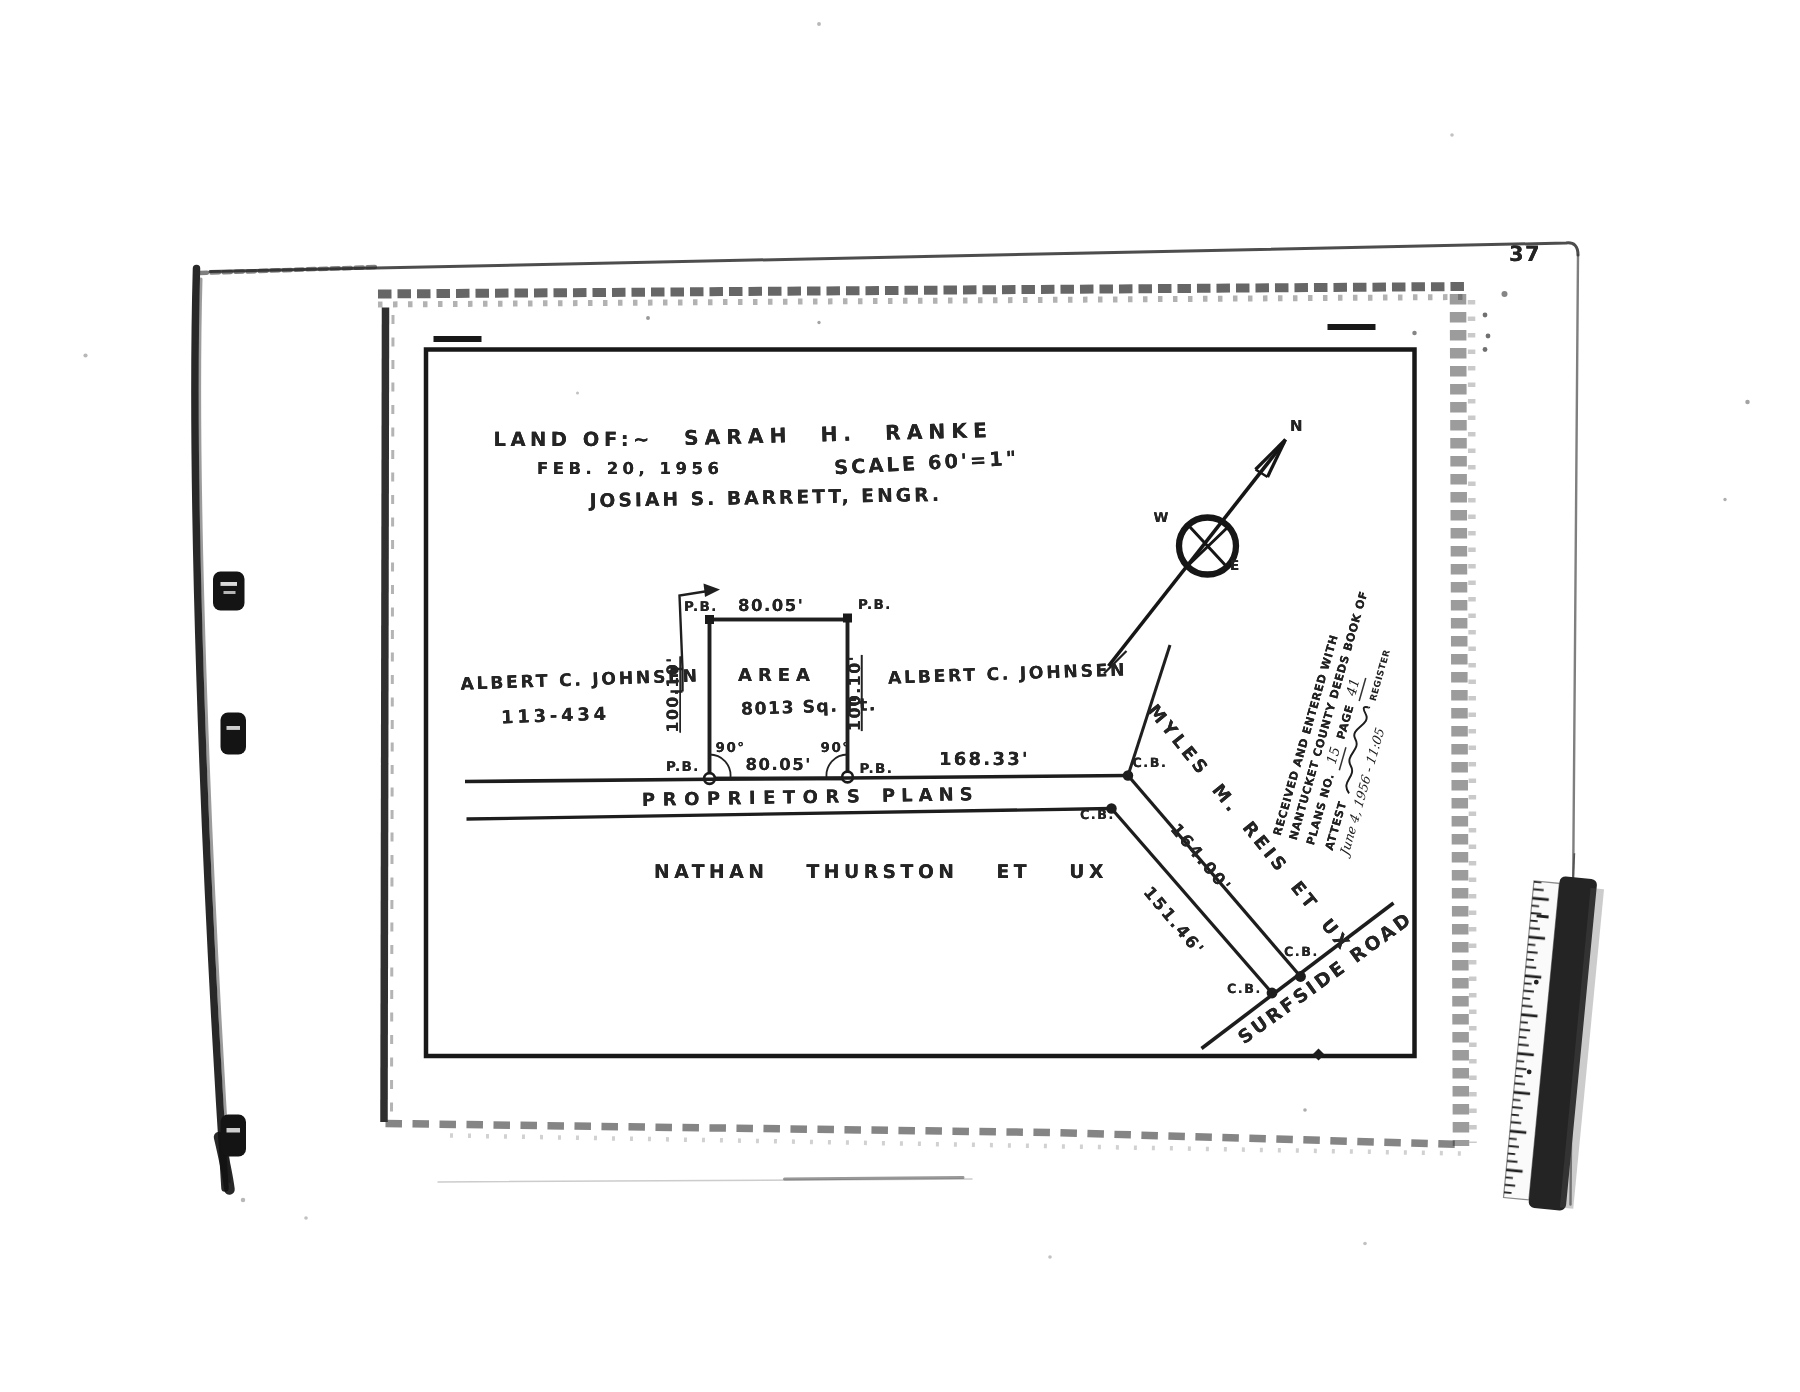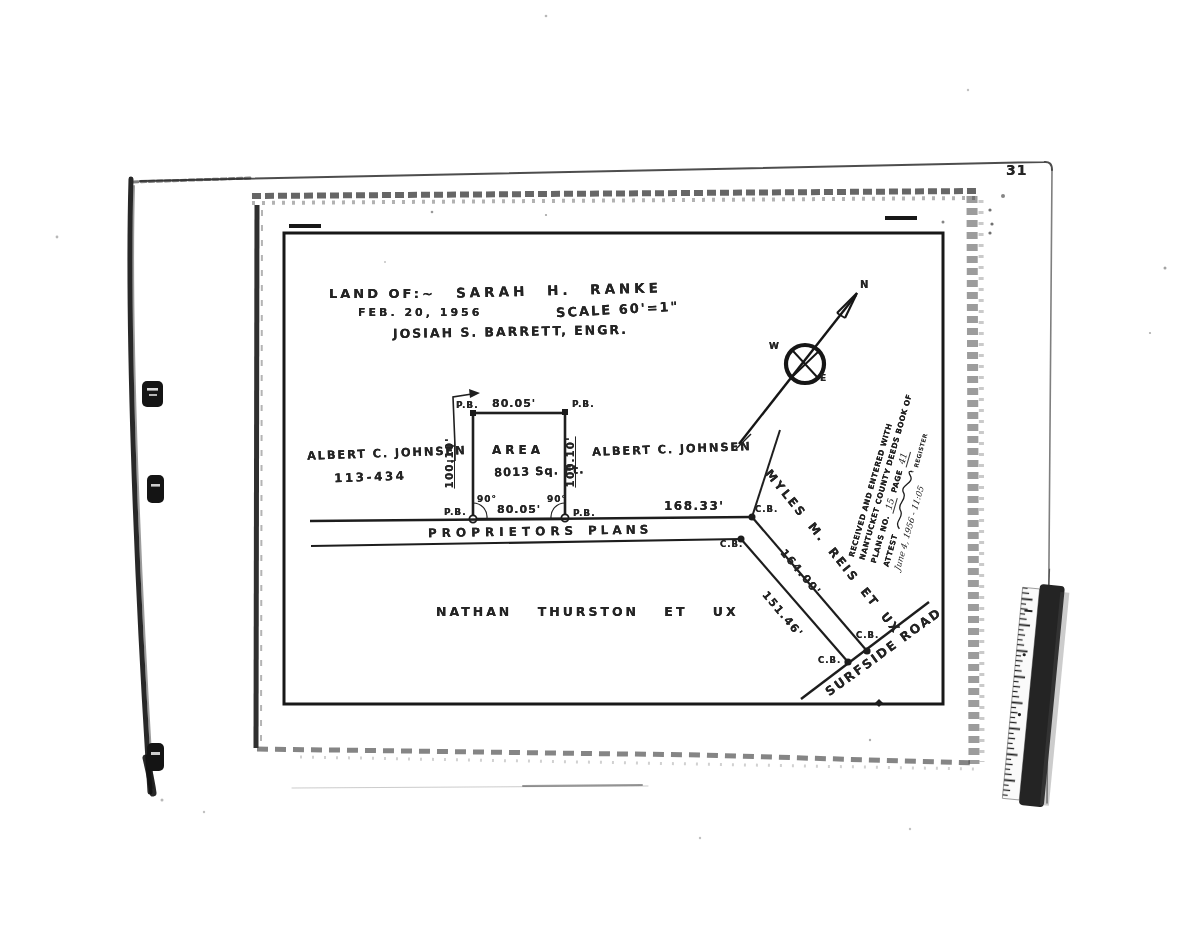--- a/index.html
+++ b/index.html
@@ -146,50 +146,50 @@
       <circle cx="57" cy="237" r="1.4" opacity=".35"></circle>
       <circle cx="700" cy="838" r="1.2" opacity=".3"></circle>
       <circle cx="910" cy="829" r="1.2" opacity=".3"></circle>
       <circle cx="162" cy="800" r="1.5" opacity=".35"></circle>
       <circle cx="204" cy="812" r="1.2" opacity=".3"></circle>
       <circle cx="385" cy="262" r="1" opacity=".3"></circle>
       <circle cx="870" cy="740" r="1.2" opacity=".4"></circle>
     </g>
   </svg>
 
-  <div class="lbl" style="left:1006px;top:163px;font-size:14px;letter-spacing:1px;">31</div>
+  <div class="lbl" style="left:1006px;top:163px;font-size:14px;letter-spacing:1px;">37</div>
 
   <div class="lbl" style="left:329px;top:287px;font-size:13px;letter-spacing:3px;">LAND OF:~</div>
   <div class="lbl" style="left:456px;top:284px;font-size:13.5px;letter-spacing:4px;word-spacing:10px;transform:rotate(-1.5deg);">SARAH H. RANKE</div>
   <div class="lbl" style="left:358px;top:307px;font-size:11px;letter-spacing:3px;">FEB. 20, 1956</div>
   <div class="lbl" style="left:556px;top:303px;font-size:13px;letter-spacing:2px;transform:rotate(-3deg);">SCALE 60'=1"</div>
   <div class="lbl" style="left:393px;top:326px;font-size:12.5px;letter-spacing:2px;transform:rotate(-1deg);">JOSIAH S. BARRETT, ENGR.</div>
 
   <div class="lbl" style="left:307px;top:448px;font-size:11.5px;letter-spacing:1.8px;transform:rotate(-2deg);">ALBERT C. JOHNSEN</div>
   <div class="lbl" style="left:334px;top:471px;font-size:12px;letter-spacing:2.5px;transform:rotate(-2deg);">113-434</div>
   <div class="lbl" style="left:592px;top:444px;font-size:11.5px;letter-spacing:1.8px;transform:rotate(-2deg);">ALBERT C. JOHNSEN</div>
-  <div class="lbl" style="left:436px;top:606px;font-size:12.5px;letter-spacing:3px;word-spacing:18px;">NATHAN THURSTON ET UX</div>
+  <div class="lbl" style="left:436px;top:575px;font-size:12.5px;letter-spacing:3px;word-spacing:18px;">NATHAN THURSTON ET UX</div>
   <div class="lbl rot" style="left:733px;top:543px;width:200px;height:18px;font-size:12px;letter-spacing:2.5px;word-spacing:4px;transform:rotate(51deg);">MYLES M. REIS ET UX</div>
 
   <div class="lbl sm" style="left:492px;top:398px;font-size:11px;">80.05'</div>
   <div class="lbl sm" style="left:497px;top:504px;font-size:11px;">80.05'</div>
   <div class="lbl vdim" style="left:422px;top:455px;font-size:10.5px;letter-spacing:1px;">100.10'</div>
   <div class="lbl vdim" style="left:543px;top:454px;font-size:10.5px;letter-spacing:1px;">100.10'</div>
   <div class="lbl sm" style="left:456px;top:401px;font-size:9px;">P.B.</div>
   <div class="lbl sm" style="left:572px;top:400px;font-size:9px;">P.B.</div>
   <div class="lbl sm" style="left:444px;top:508px;font-size:9px;">P.B.</div>
   <div class="lbl sm" style="left:573px;top:509px;font-size:9px;">P.B.</div>
   <div class="lbl sm" style="left:477px;top:495px;font-size:9px;">90°</div>
   <div class="lbl sm" style="left:547px;top:495px;font-size:9px;">90°</div>
   <div class="lbl" style="left:492px;top:444px;font-size:12px;letter-spacing:4px;text-align:center;">AREA</div>
   <div class="lbl sm" style="left:494px;top:466px;font-size:11.5px;transform:rotate(-2deg);">8013 Sq. Ft.</div>
 
   <div class="lbl" style="left:428px;top:526px;font-size:12px;letter-spacing:5px;transform:rotate(-1deg);">PROPRIETORS</div>
   <div class="lbl" style="left:588px;top:524px;font-size:12px;letter-spacing:4px;transform:rotate(-1deg);">PLANS</div>
-  <div class="lbl sm" style="left:664px;top:500px;font-size:12px;letter-spacing:1.5px;">168.33'</div>
+  <div class="lbl sm" style="left:626px;top:500px;font-size:12px;letter-spacing:1.5px;">168.33'</div>
   <div class="lbl rot" style="left:766px;top:564px;width:70px;height:16px;font-size:11px;letter-spacing:1.5px;transform:rotate(50deg);">164.00'</div>
   <div class="lbl rot" style="left:748px;top:606px;width:70px;height:16px;font-size:11px;letter-spacing:1.5px;transform:rotate(50deg);">151.46'</div>
   <div class="lbl rot" style="left:809px;top:644px;width:150px;height:17px;font-size:12.5px;letter-spacing:2px;transform:rotate(-36deg);">SURFSIDE ROAD</div>
   <div class="lbl sm" style="left:755px;top:505px;font-size:8.5px;">C.B.</div>
   <div class="lbl sm" style="left:720px;top:540px;font-size:8.5px;">C.B.</div>
   <div class="lbl sm" style="left:856px;top:631px;font-size:8.5px;">C.B.</div>
   <div class="lbl sm" style="left:818px;top:656px;font-size:8.5px;">C.B.</div>
 
   <div class="lbl sm" style="left:860px;top:280px;font-size:10px;">N</div>
   <div class="lbl sm" style="left:769px;top:342px;font-size:9px;">W</div>

